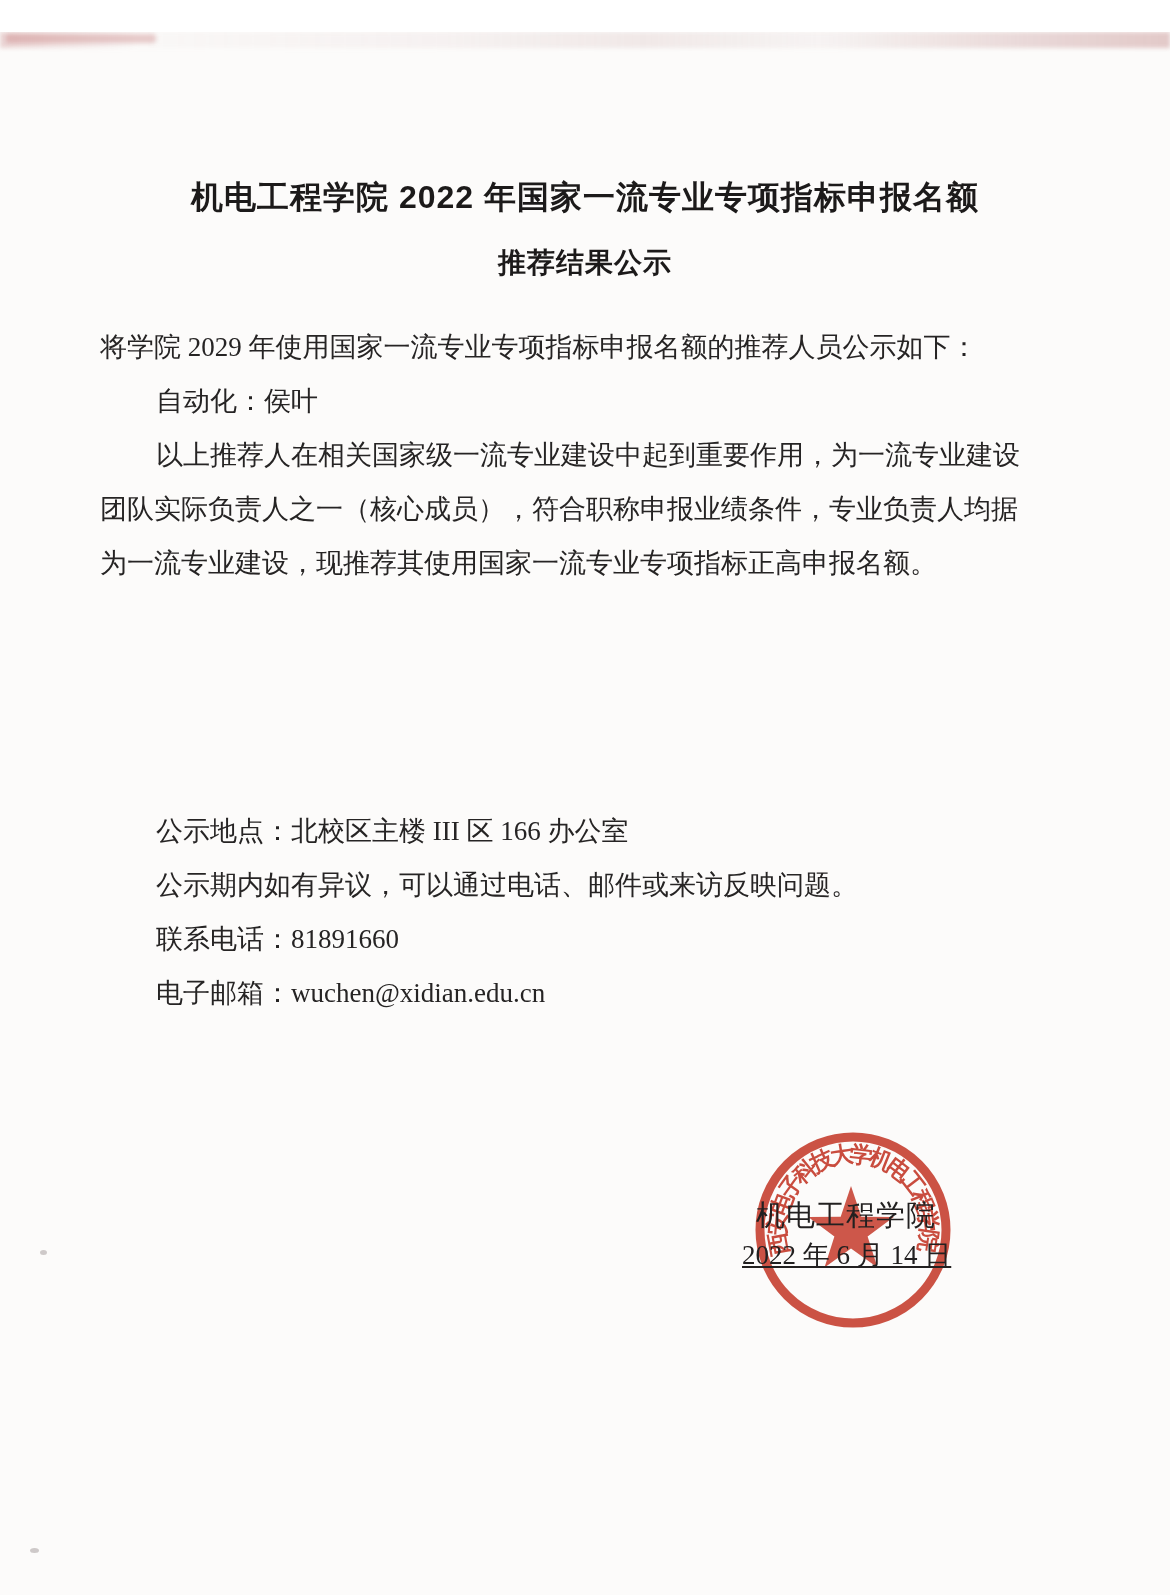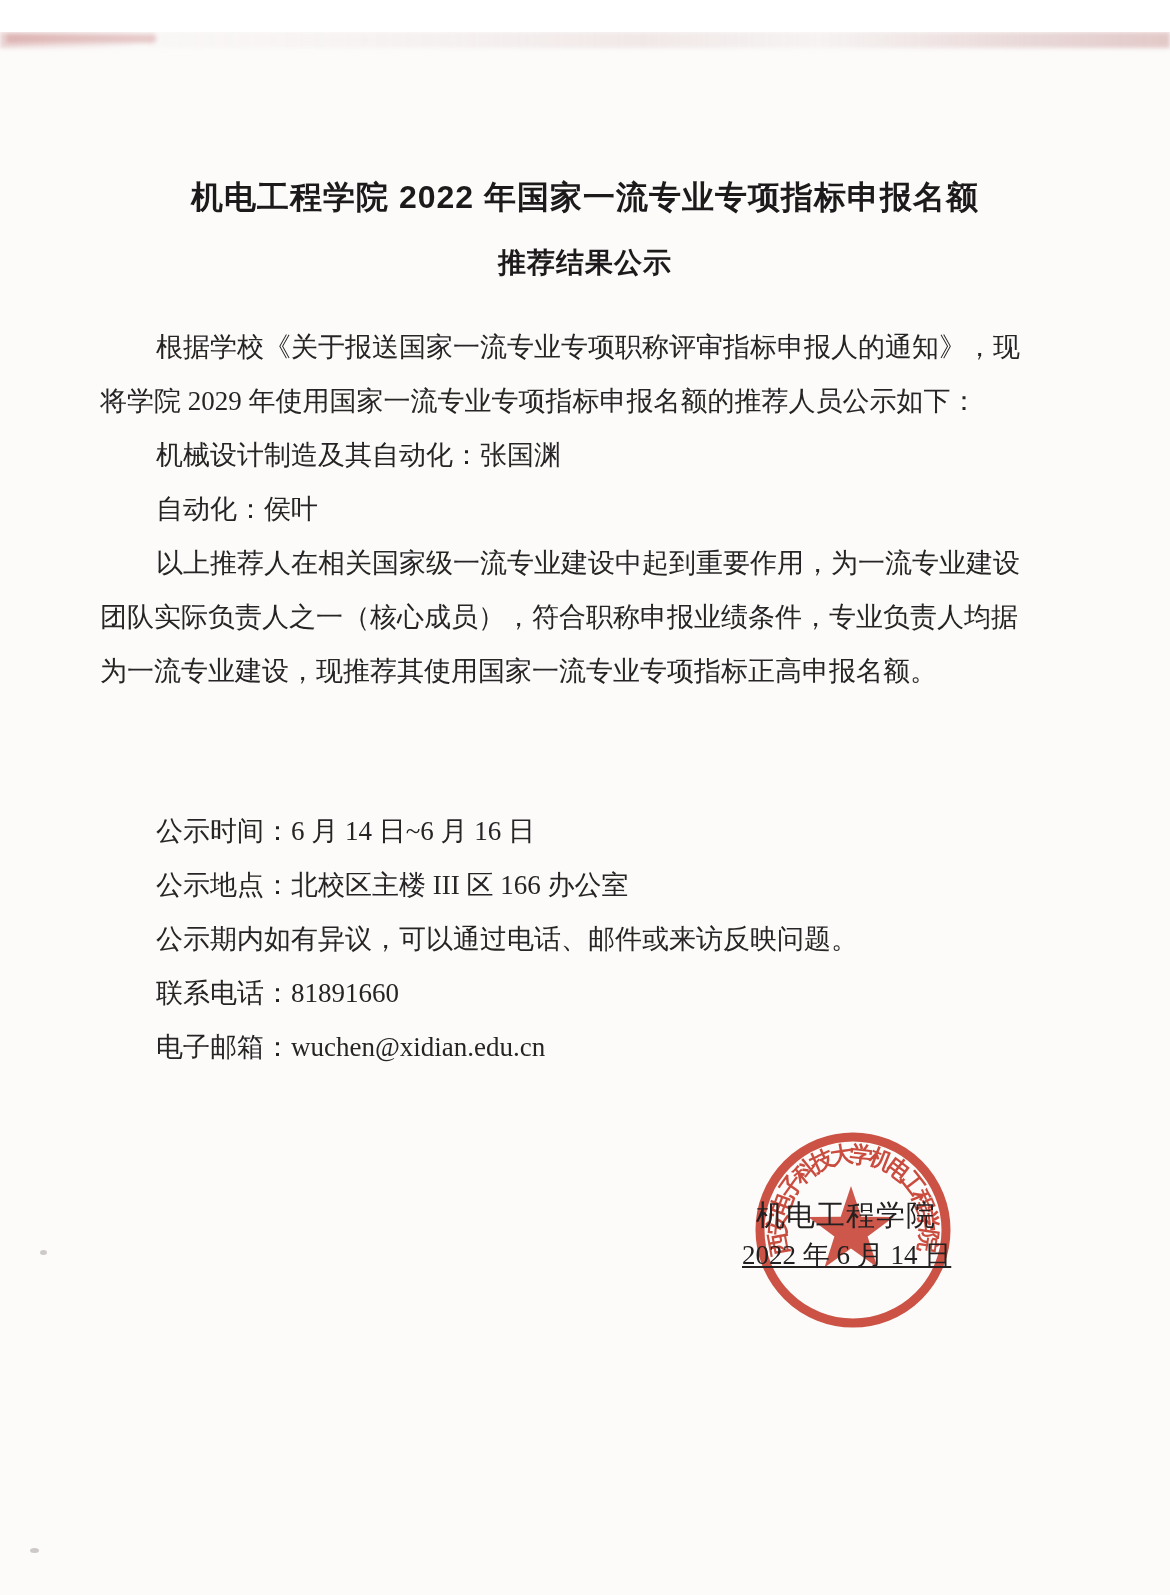--- a/index.html
+++ b/index.html
@@ -70,31 +70,28 @@
 
   <div class="top-smudge"></div>
   <div class="corner-mark"></div>
   <div class="speck speck-1"></div>
   <div class="speck speck-2"></div>
 
   <div class="doc-title doc-title-1">机电工程学院 2022 年国家一流专业专项指标申报名额</div>
   <div class="doc-title doc-title-2">推荐结果公示</div>
 
   <div class="body-block">
-    <div class="line indent">根据学校《关于报送国家一流专业专项职称评审指标申报人的通知》，现</div>
     <div class="line">将学院 2029 年使用国家一流专业专项指标申报名额的推荐人员公示如下：</div>
-    <div class="line indent">机械设计制造及其自动化：张国渊</div>
     <div class="line indent">自动化：侯叶</div>
     <div class="line indent">以上推荐人在相关国家级一流专业建设中起到重要作用，为一流专业建设</div>
     <div class="line">团队实际负责人之一（核心成员），符合职称申报业绩条件，专业负责人均据</div>
     <div class="line">为一流专业建设，现推荐其使用国家一流专业专项指标正高申报名额。</div>
   </div>
 
   <div class="info-block">
-    <div class="line indent">公示时间：6 月 14 日~6 月 16 日</div>
     <div class="line indent">公示地点：北校区主楼 III 区 166 办公室</div>
     <div class="line indent">公示期内如有异议，可以通过电话、邮件或来访反映问题。</div>
     <div class="line indent">联系电话：81891660</div>
     <div class="line indent">电子邮箱：wuchen@xidian.edu.cn</div>
   </div>
 
   <div class="signature">
     <svg class="seal-svg" width="480" height="340" viewBox="600 1080 480 340" xmlns="http://www.w3.org/2000/svg">
 
       <circle cx="853" cy="1198" r="93" fill="none" stroke-width="9" opacity="0.88" stroke="#c43a2a"></circle>

